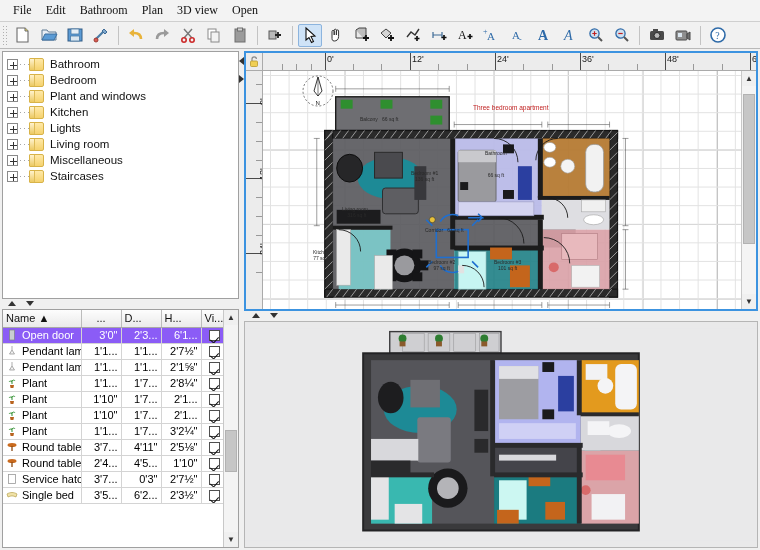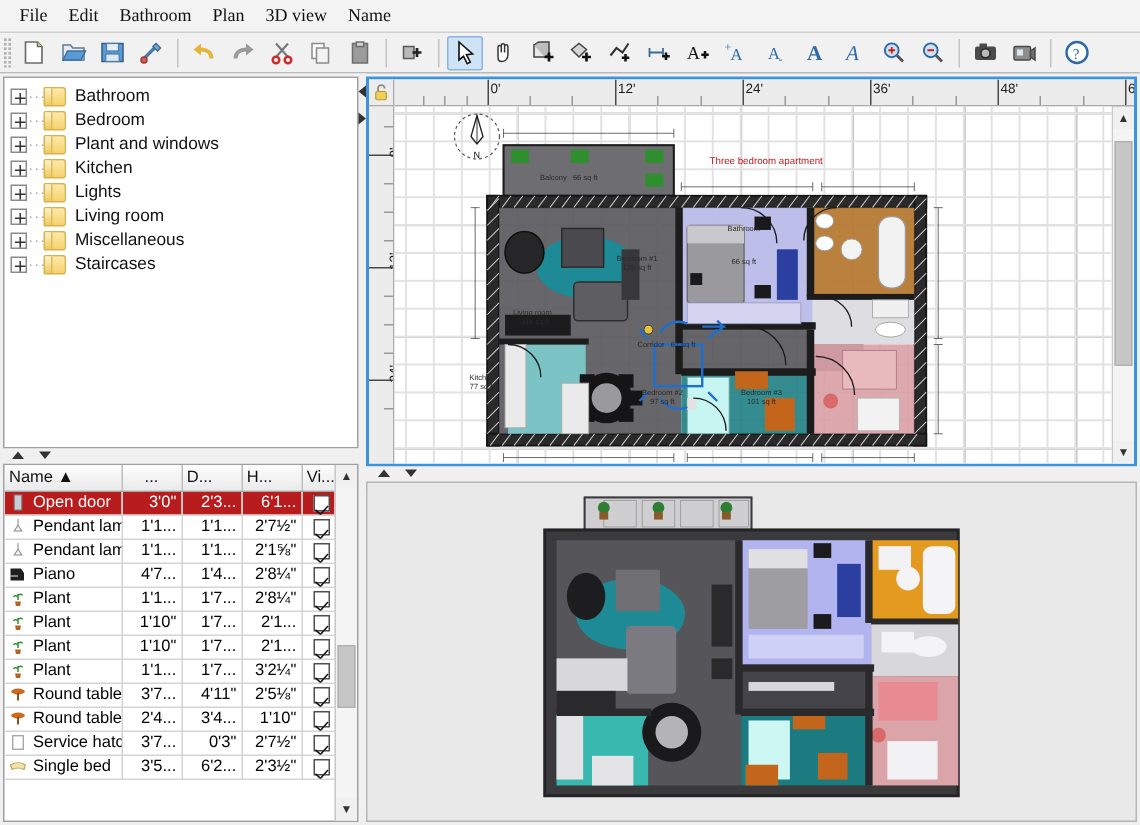--- a/index.html
+++ b/index.html
@@ -101,21 +101,21 @@
     border-right: 1px solid #bcbcbc; border-bottom: 1px solid #a8a8a8;
     font-weight: normal; text-align: left; height: 17px; padding: 0 3px;
     color: #111; font-size: 11px; white-space: nowrap; overflow:hidden;
   }
   table.furn th.num { text-align: center; }
   table.furn td {
     border-right: 1px solid #d4d4d4; border-bottom: 1px solid #d4d4d4;
     height: 16px; padding: 0 3px; white-space: nowrap; overflow: hidden;
     font-size: 11px;
   }
-  tr.row.sel td { background: #b91c1c; color: #fff; }
+  tr.row.sel td { background: #8b5cf6; color: #fff; }
   tr.row.sel td .chk { background:#fff; }
   .cname { display:flex; align-items:center; gap:4px; }
   .ficon { width: 12px; height: 12px; flex: 0 0 12px; }
   .numc { text-align: right; }
   .chkc { text-align: center; }
   .chk { width: 11px; height: 11px; border: 1px solid #4f4f4f; display:inline-block;
      position: relative; background:#fff; vertical-align: middle;}
   .chk::after { content:''; position:absolute; left:2px; top:4px; width:4px;
      height:7px; border:solid #111; border-width:0 1.6px 1.6px 0;
      transform: rotate(42deg); }
@@ -174,21 +174,21 @@
 <body>
 
 <div id="app">
 
   <div class="menubar">
     <div class="mi">File</div>
     <div class="mi">Edit</div>
     <div class="mi">Bathroom</div>
     <div class="mi">Plan</div>
     <div class="mi">3D view</div>
-    <div class="mi">Name</div>
+    <div class="mi">Open</div>
   </div>
 
   <div class="toolbar">
     <div class="tb-grip"></div>
 
     <div class="tbtn">
       <svg width="18" height="18" viewBox="0 0 18 18">
         <path d="M3 2h8l3 3v11H3z" fill="#fff" stroke="#6b6b6b" stroke-width="1.1"></path>
         <path d="M11 2v3h3" fill="#f3e06a" stroke="#6b6b6b" stroke-width="1"></path>
       </svg>
@@ -484,35 +484,20 @@
                   </td>
                 <td class="numc">1'1...</td>
                 <td class="numc">1'1...</td>
                 <td class="numc">2'1⅝"</td>
                 <td class="chkc"><span class="chk"></span></td>
               </tr>
               <tr class="row">
                 <td>
                     <span class="cname">
                   <svg class="ficon" viewBox="0 0 12 12">
-                        <path d="M1 2h7l2 3v5H1z" fill="#1f1f1f"></path>
-                        <path d="M1 7h5" stroke="#fff" stroke-width=".6"></path>
-                      </svg>
-                  <span>Piano</span>
-                    </span>
-                  </td>
-                <td class="numc">4'7...</td>
-                <td class="numc">1'4...</td>
-                <td class="numc">2'8¼"</td>
-                <td class="chkc"><span class="chk"></span></td>
-              </tr>
-              <tr class="row">
-                <td>
-                    <span class="cname">
-                  <svg class="ficon" viewBox="0 0 12 12">
                         <path d="M6 7V3M6 5c-2-2-3 0-3 0M6 4c2-2 3 0 3 0" stroke="#2f8f2f" stroke-width="1" fill="none"></path>
                         <path d="M4 8h4l-.6 3H4.6z" fill="#b8631f"></path>
                       </svg>
                   <span>Plant</span>
                     </span>
                   </td>
                 <td class="numc">1'1...</td>
                 <td class="numc">1'7...</td>
                 <td class="numc">2'8¼"</td>
                 <td class="chkc"><span class="chk"></span></td>
@@ -581,21 +566,21 @@
                 <td>
                     <span class="cname">
                   <svg class="ficon" viewBox="0 0 12 12">
                         <ellipse cx="6" cy="4" rx="4.5" ry="2" fill="#c96a1e"></ellipse>
                         <path d="M6 5v5" stroke="#8a4a14" stroke-width="1.3"></path>
                       </svg>
                   <span>Round table</span>
                     </span>
                   </td>
                 <td class="numc">2'4...</td>
-                <td class="numc">3'4...</td>
+                <td class="numc">4'5...</td>
                 <td class="numc">1'10"</td>
                 <td class="chkc"><span class="chk"></span></td>
               </tr>
               <tr class="row">
                 <td>
                     <span class="cname">
                   <svg class="ficon" viewBox="0 0 12 12">
                         <rect x="2.5" y="1.5" width="7" height="9" fill="#fff" stroke="#9a9a9a" stroke-width=".8"></rect>
                       </svg>
                   <span>Service hatch</span>

